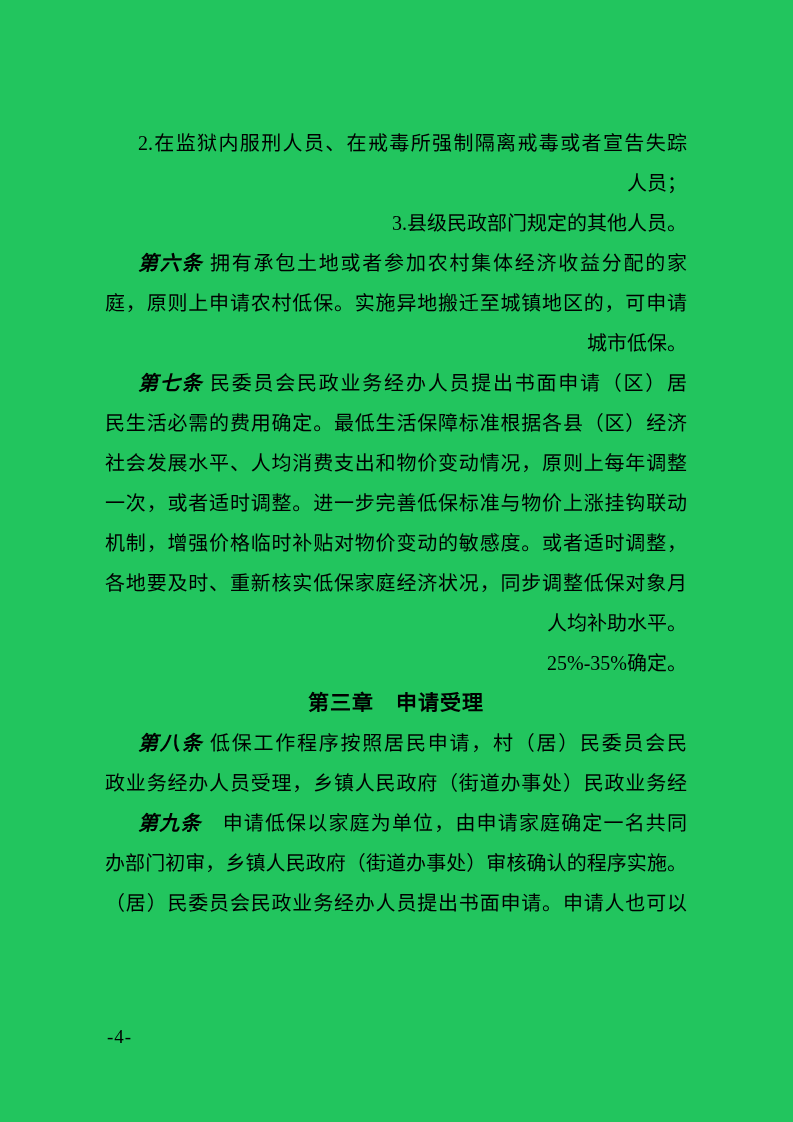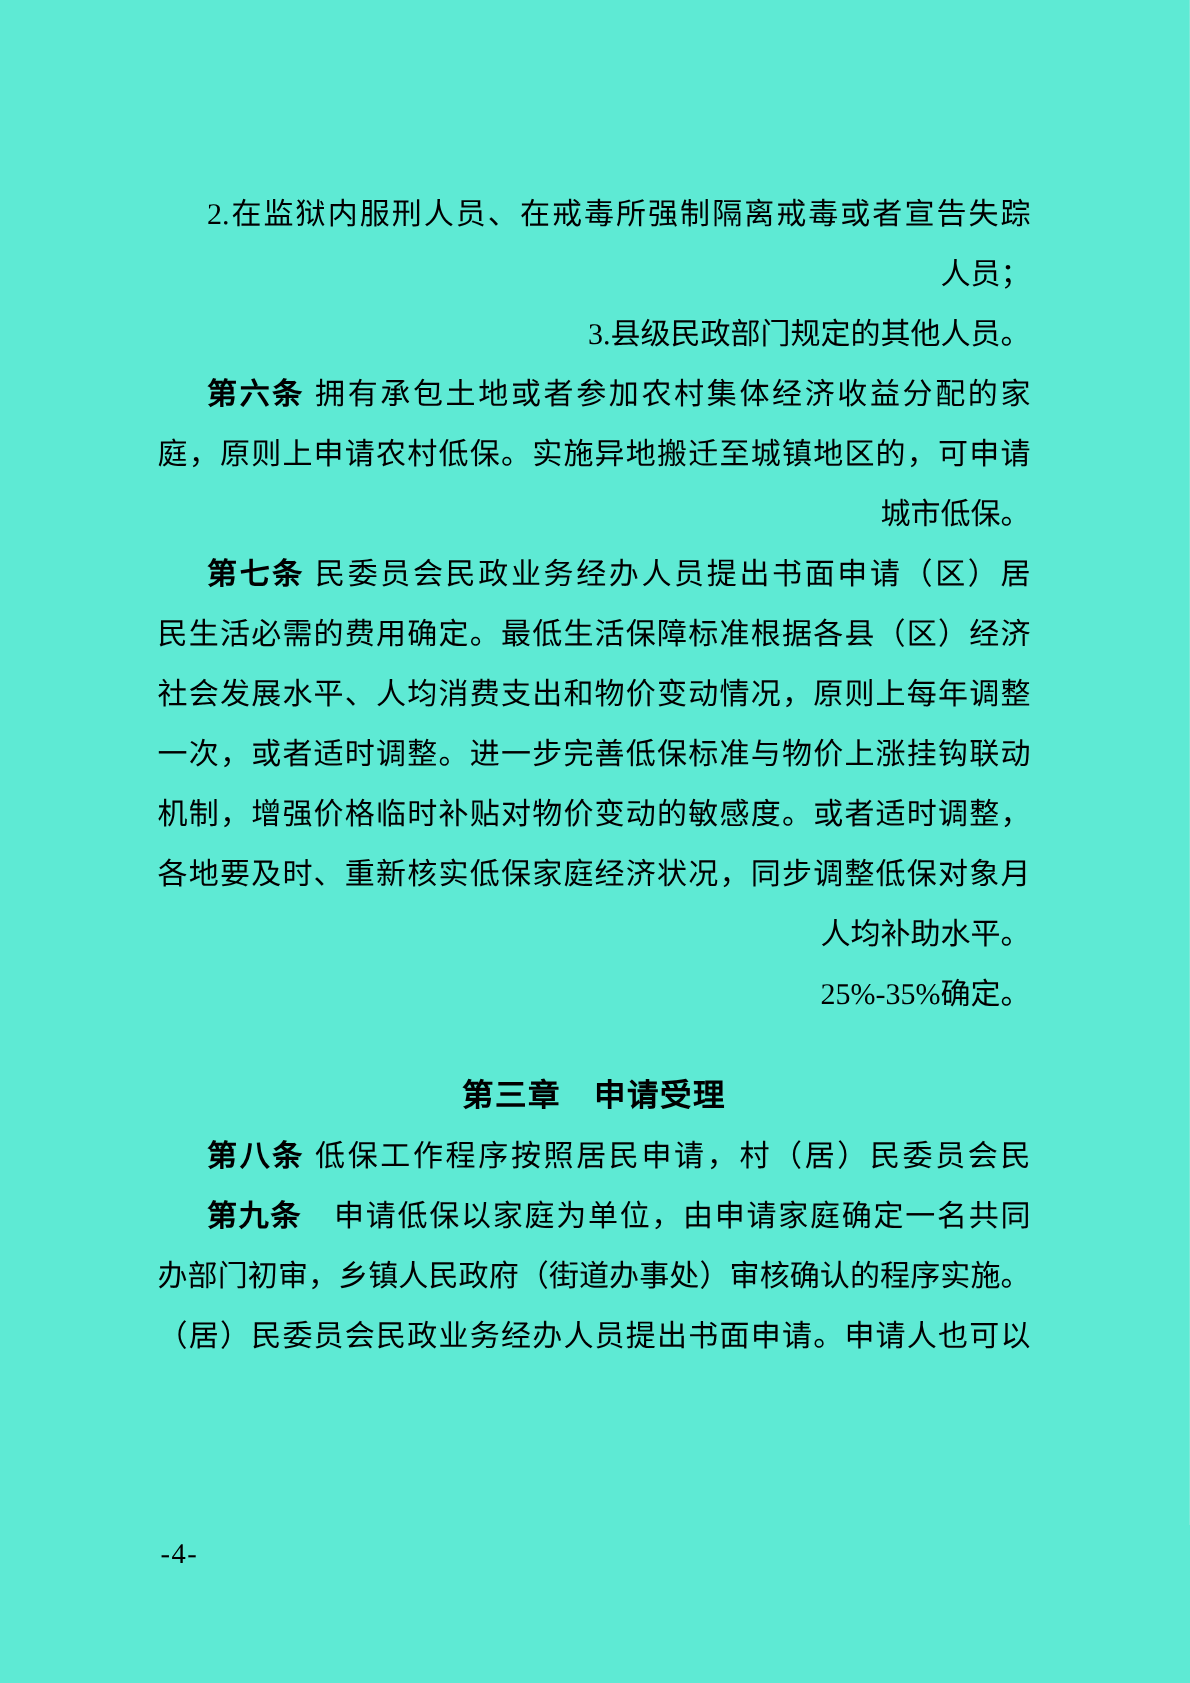--- a/index.html
+++ b/index.html
@@ -4,21 +4,21 @@
 <style>
   html, body { margin: 0; padding: 0; }
   body {
     width: 793px; height: 1122px;
     background: #e8e8e8;
     font-family: "Liberation Serif", "DejaVu Serif", serif;
   }
   .page {
     position: relative;
     width: 793px; height: 1122px;
-    background: #5eead4;
+    background: #22c55e;
     color: #000000;
     overflow: hidden;
   }
   .content {
     position: absolute;
     left: 105px; top: 123px;
     width: 582px;
     font-size: 20px;
     color: #000000;
   }
@@ -30,25 +30,25 @@
   }
   .line.fill {
     text-align: justify;
     text-align-last: justify;
     text-justify: inter-character;
   }
   .line.indent { text-indent: 33px; }
   .hei {
     font-family: "Liberation Sans", "DejaVu Sans", sans-serif;
     font-weight: 700;
+    font-style: italic;
   }
   .chapter-heading {
     height: 40px;
     line-height: 40px;
-    margin-top: 28px;
     text-align: center;
     font-size: 21px;
     font-family: "Liberation Sans", "DejaVu Sans", sans-serif;
     font-weight: 700;
     letter-spacing: 1px;
   }
   .page-number {
     position: absolute;
     left: 107px; top: 1026px;
     font-size: 19px;
@@ -71,18 +71,19 @@
       <div class="line fill indent"><span class="hei">第七条</span><span> 民委员会民政业务经办人员提出书面申请（区）居</span></div>
       <div class="line fill"><span>民生活必需的费用确定。最低生活保障标准根据各县（区）经济</span></div>
       <div class="line fill"><span>社会发展水平、人均消费支出和物价变动情况，原则上每年调整</span></div>
       <div class="line fill"><span>一次，或者适时调整。进一步完善低保标准与物价上涨挂钩联动</span></div>
       <div class="line fill"><span>机制，增强价格临时补贴对物价变动的敏感度。或者适时调整，</span></div>
       <div class="line fill"><span>各地要及时、重新核实低保家庭经济状况，同步调整低保对象月</span></div>
       <div class="line"><span>人均补助水平。</span></div>
       <div class="line"><span>25%-35%确定。</span></div>
       <div class="chapter-heading">第三章　申请受理</div>
       <div class="line fill indent"><span class="hei">第八条</span><span> 低保工作程序按照居民申请，村（居）民委员会民</span></div>
+      <div class="line fill"><span>政业务经办人员受理，乡镇人民政府（街道办事处）民政业务经</span></div>
       <div class="line fill indent"><span class="hei">第九条</span><span>　申请低保以家庭为单位，由申请家庭确定一名共同</span></div>
       <div class="line fill"><span>办部门初审，乡镇人民政府（街道办事处）审核确认的程序实施。</span></div>
       <div class="line fill"><span>（居）民委员会民政业务经办人员提出书面申请。申请人也可以</span></div>
     </div>
   <div class="page-number">-4-</div>
 </div>
 
 </body></html>

